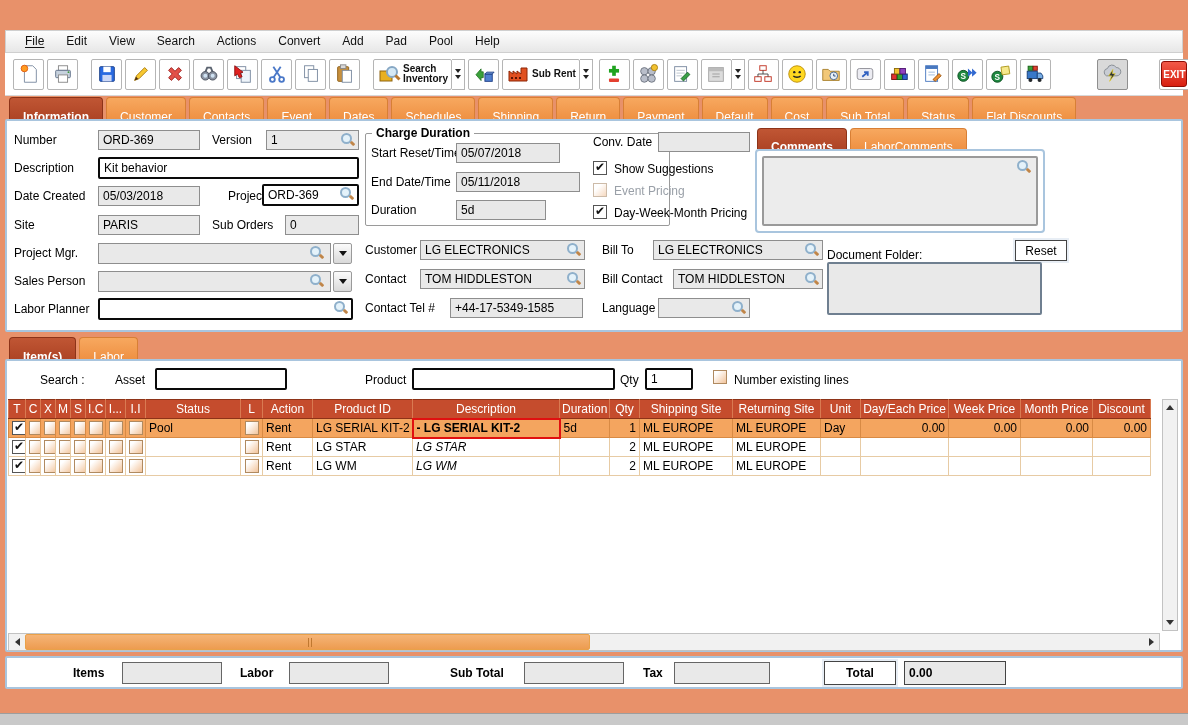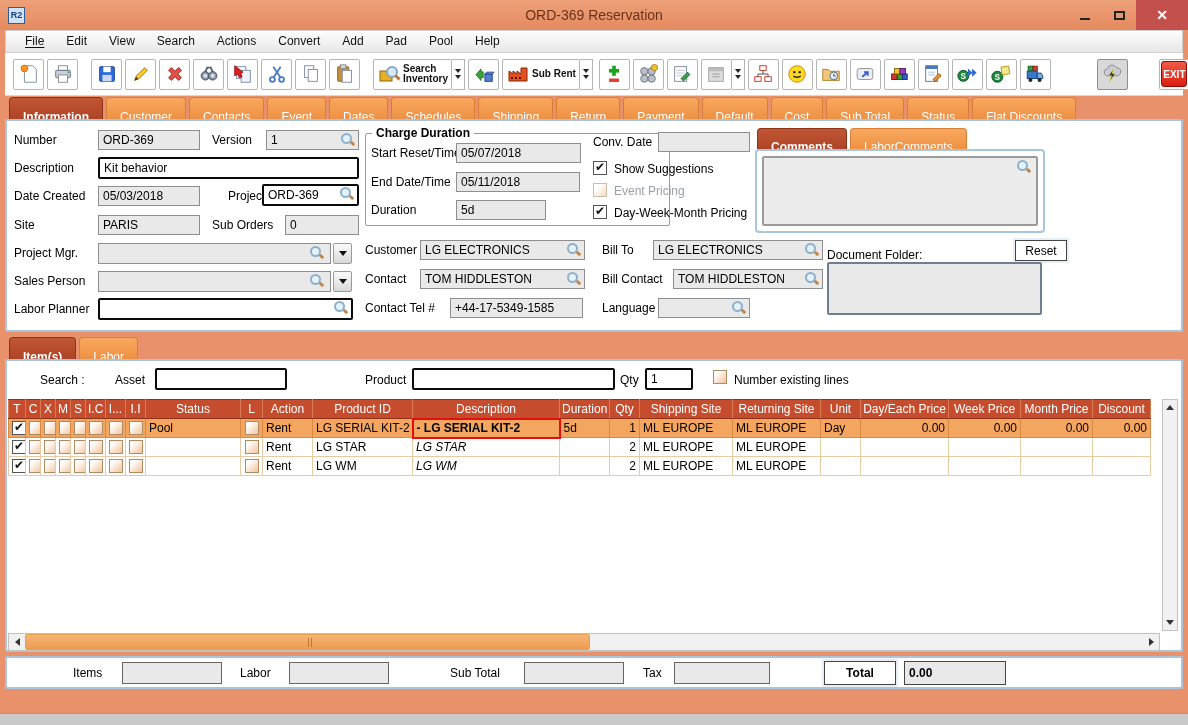--- a/index.html
+++ b/index.html
@@ -78,43 +78,28 @@
   .harrow.right i { border-left:5px solid #333; }
   .hthumb { height:16px; background:linear-gradient(#F5B477,#ED9C50); border:1px solid #E9A149; border-radius:2px; position:relative; }
   .hthumb::after { content:''; position:absolute; left:50%; top:3px; width:1px; height:9px; background:#c07830; box-shadow:3px 0 0 #c07830; }
   .vscroll { position:absolute; width:16px; background:#F1F1F1; border:1px solid #c2c2c2; display:flex; flex-direction:column; justify-content:space-between; align-items:center; }
   .varrow { width:14px; height:15px; display:flex; align-items:center; justify-content:center; }
   .varrow i { width:0; height:0; border-left:4px solid transparent; border-right:4px solid transparent; }
   .varrow.up i { border-bottom:5px solid #333; }
   .varrow.down i { border-top:5px solid #333; }
 
   
-  .totals .lbl { font-weight:normal; }
+  .totals .lbl { font-weight:bold; }
   .bottom-strip { position:absolute; left:0; right:0; bottom:0; height:12px; background:#C9C9C9; border-top:1px solid #9d9d9d; }
 </style>
 </head>
 <body>
 
 <div class="window">
 
-  <div class="titlebar">
-    <div class="app-badge">R2</div>
-    <div class="title-text">ORD-369 Reservation</div>
-    <div class="win-controls">
-      <div class="win-min">
-          <span></span>
-        </div>
-      <div class="win-max">
-          <span></span>
-        </div>
-      <div class="win-close">
-          <span>✕</span>
-        </div>
-    </div>
-  </div>
 
   <div class="menubar">
     <span class="menu-item">File</span>
     <span class="menu-item">Edit</span>
     <span class="menu-item">View</span>
     <span class="menu-item">Search</span>
     <span class="menu-item">Actions</span>
     <span class="menu-item">Convert</span>
     <span class="menu-item">Add</span>
     <span class="menu-item">Pad</span>
@@ -397,21 +382,21 @@
         <i></i>
       </div>
 
     <span class="lbl" style="left:7px;top:181px">Labor Planner</span>
     <div class="fld white" style="left:91px;top:177px;width:255px"></div>
     <span class="mag" style="left:327px;top:187px"></span>
 
     <div class="groupbox" style="left:358px;top:12px;width:305px;height:93px">
       <span class="gtitle">Charge Duration</span>
       <span class="lbl" style="left:5px;top:12px">Start Reset/Time</span>
-      <div class="fld" style="left:90px;top:9px;width:125px">05/07/2018</div>
+      <div class="fld" style="left:90px;top:9px;width:104px">05/07/2018</div>
       <span class="lbl" style="left:5px;top:41px">End Date/Time</span>
       <div class="fld" style="left:90px;top:38px;width:124px">05/11/2018</div>
       <span class="lbl" style="left:5px;top:69px">Duration</span>
       <div class="fld" style="left:90px;top:66px;width:90px">5d</div>
     </div>
 
     <span class="lbl" style="left:586px;top:14px">Conv. Date</span>
     <div class="fld" style="left:651px;top:11px;width:92px"></div>
 
     <span class="cb checked" style="position:absolute;left:586px;top:40px"></span>

